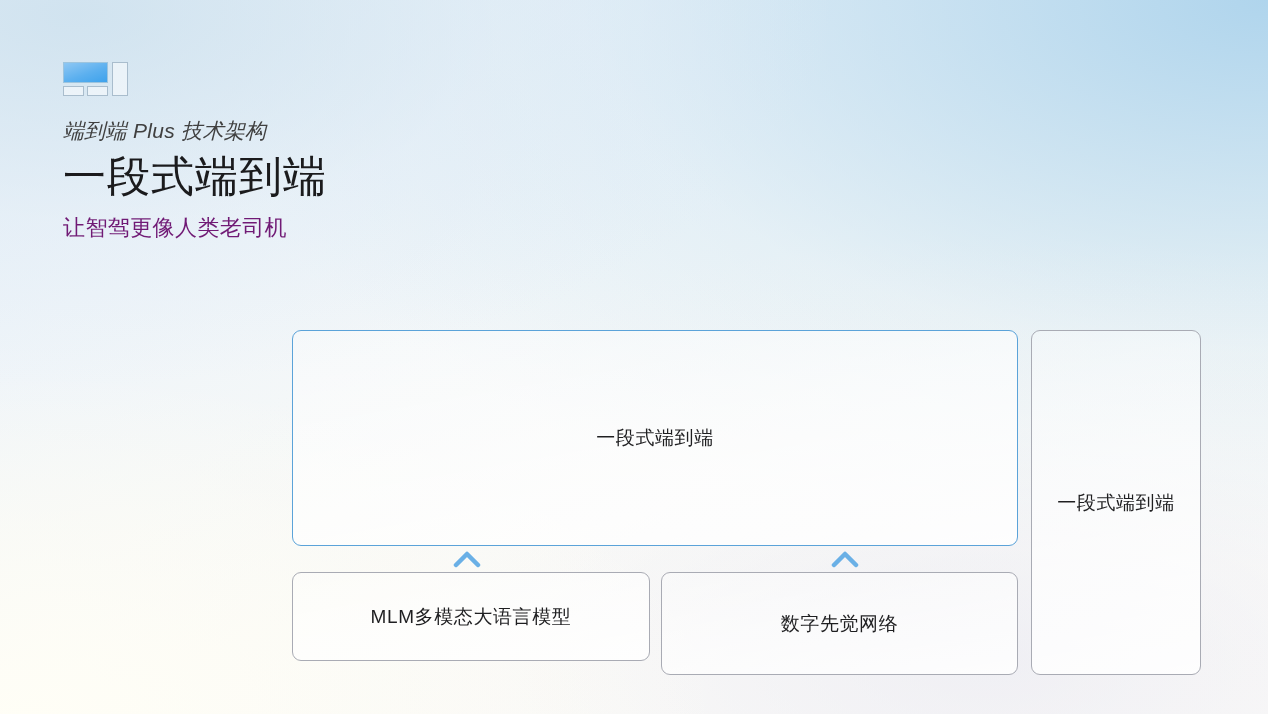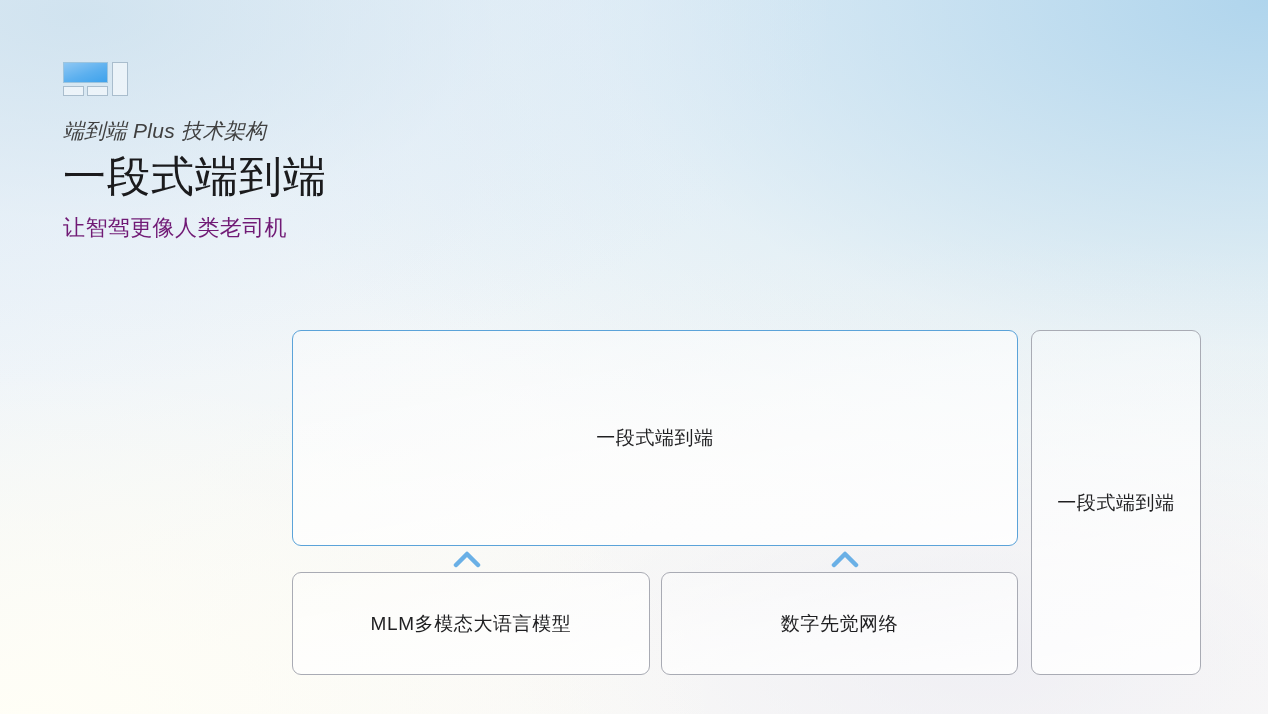--- a/index.html
+++ b/index.html
@@ -148,21 +148,21 @@
     width: 726px; height: 216px;
     border: 1.4px solid #5ba3d9;
   }
   #node-safety {
     left: 1031px; top: 330px;
     width: 170px; height: 345px;
     border: 1.2px solid #a9abb4;
   }
   #node-mlm {
     left: 292px; top: 572px;
-    width: 358px; height: 103px;
+    width: 358px; height: 89px;
     border: 1.2px solid #a9abb4;
   }
   #node-dpn {
     left: 661px; top: 572px;
     width: 357px; height: 103px;
     border: 1.2px solid #a9abb4;
     text-align: right;
   }
 
   

